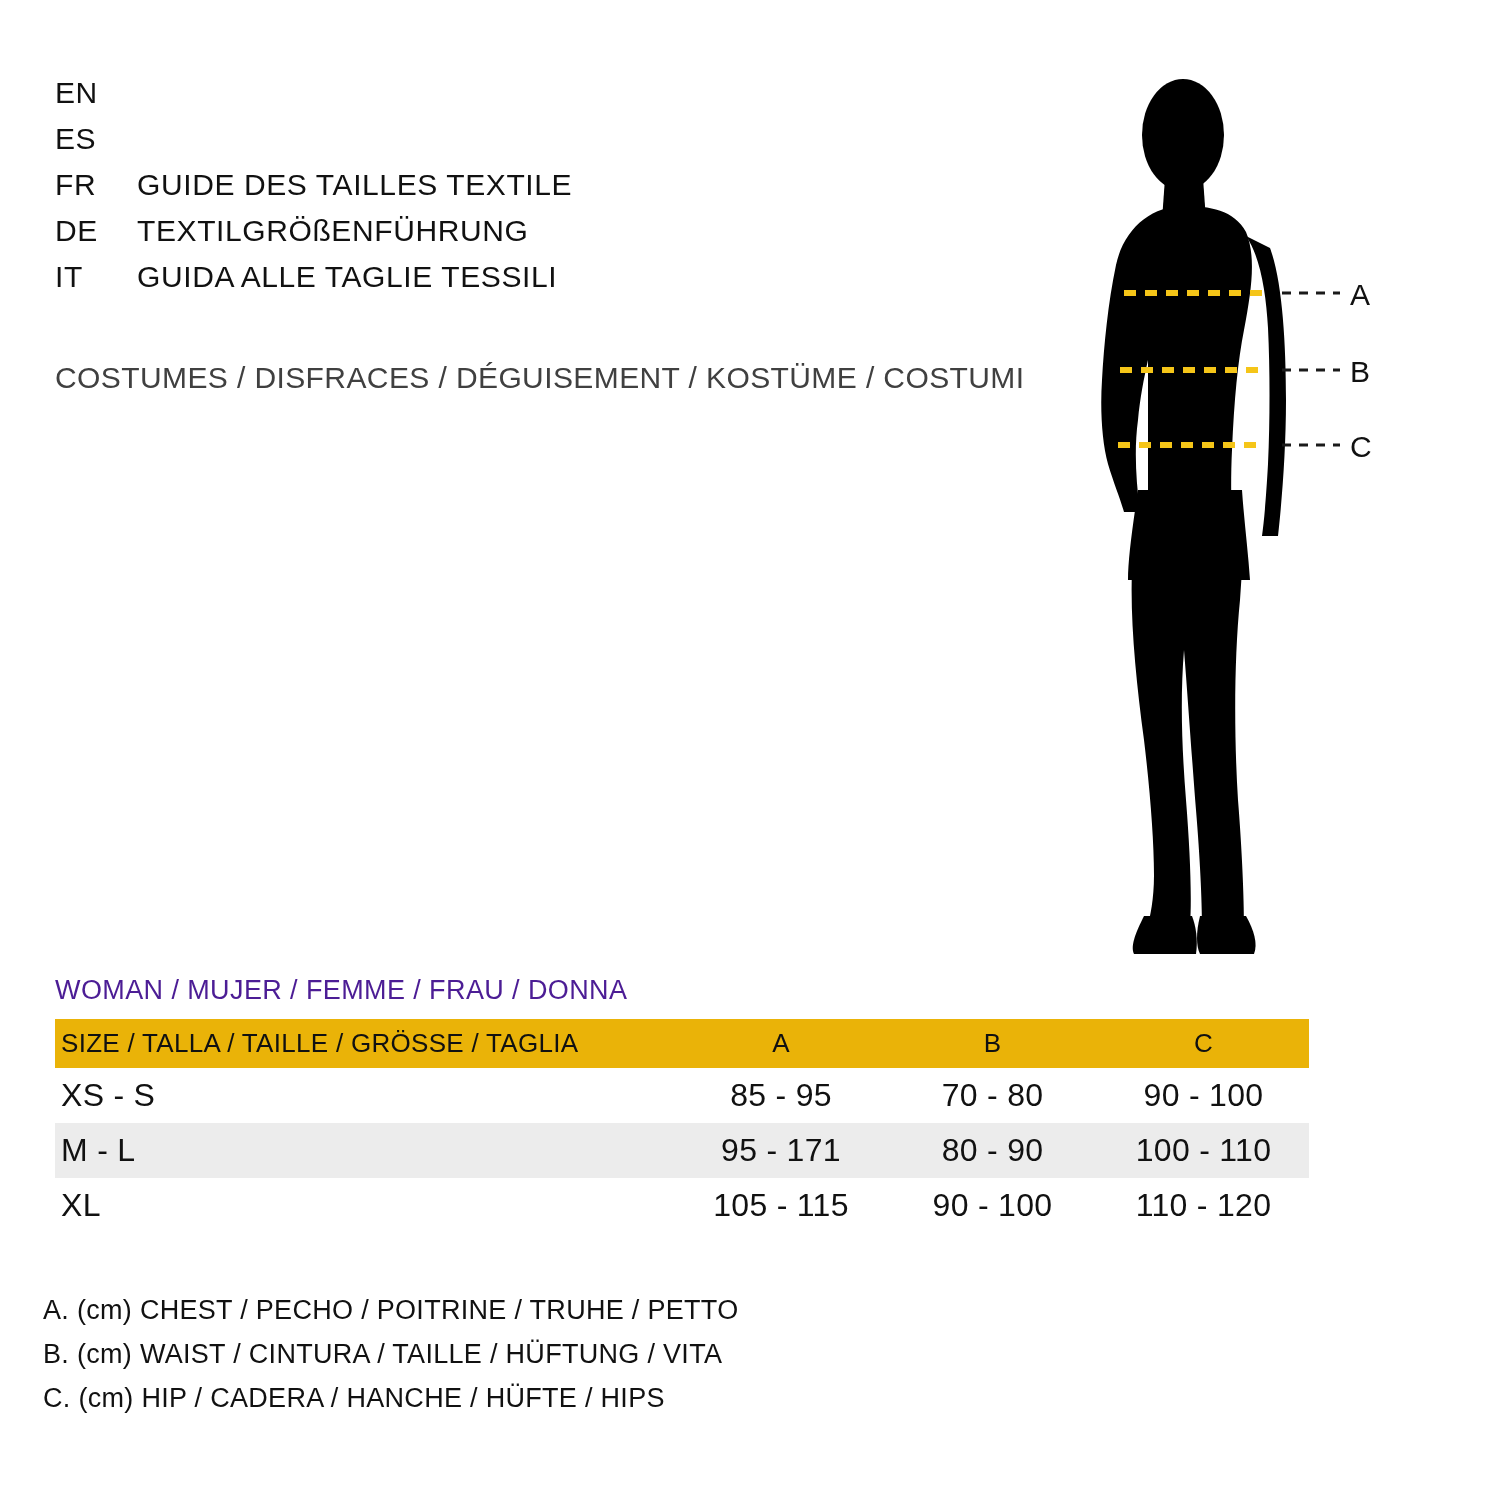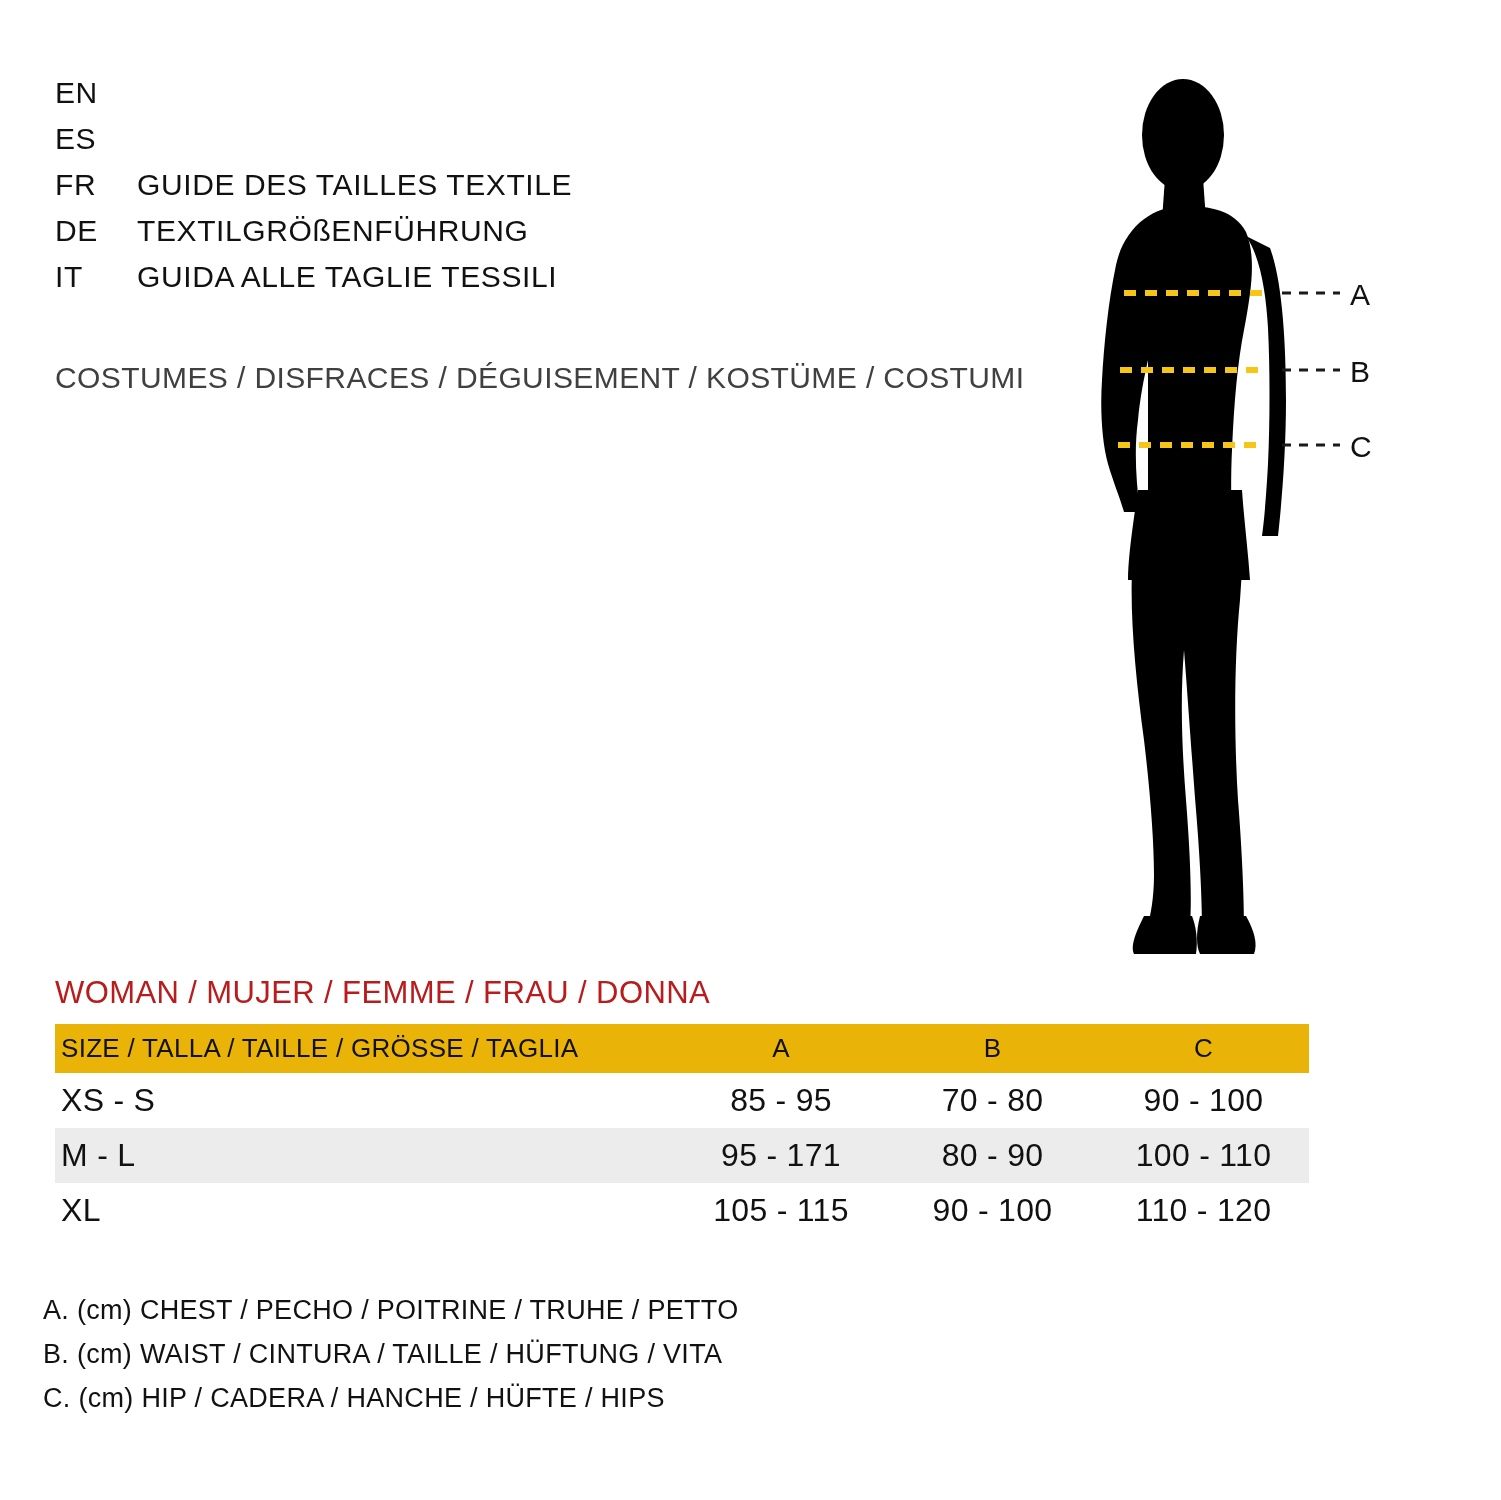--- a/index.html
+++ b/index.html
@@ -70,23 +70,23 @@
   }
 
   
   #table-section {
     position: absolute;
     left: 55px;
     top: 975px;
     width: 1390px;
   }
   #table-caption {
-    font-size: 31px;
+    font-size: 27px;
     letter-spacing: 0.4px;
-    color: #b91c1c;
+    color: #4c1d95;
     margin-bottom: 13px;
   }
   table {
     border-collapse: collapse;
     width: 1254px;
     table-layout: fixed;
   }
   thead th {
     background: #eab308;
     font-weight: normal;

